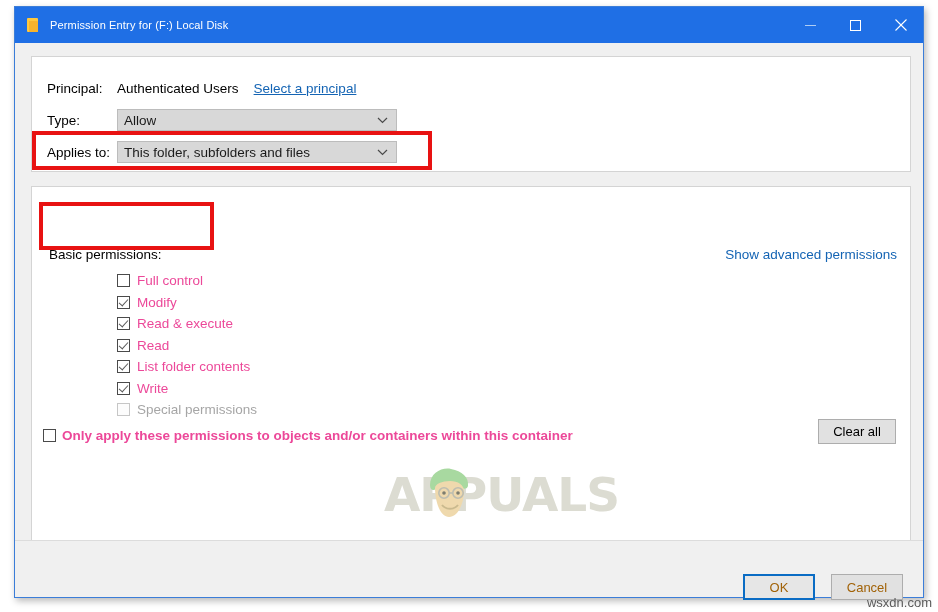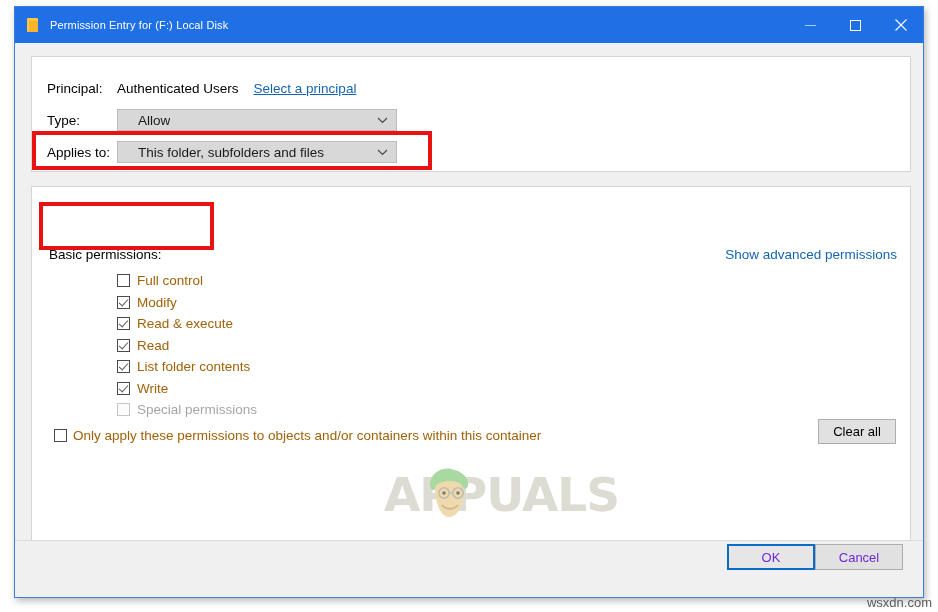--- a/index.html
+++ b/index.html
@@ -155,21 +155,21 @@
     background: #d8d8d8;
     border: 1px solid #bcbcbc;
     box-sizing: border-box;
     display: flex;
     align-items: center;
     cursor: default;
   }
   .combo .combo-text {
     font-size: 13.5px;
     color: #1a1a1a;
-    padding-left: 20px;
+    padding-left: 6px;
     white-space: nowrap;
     overflow: hidden;
   }
   .combo .chev {
     position: absolute;
     right: 8px;
     top: 50%;
     margin-top: -3px;
   }
   .combo .chev svg { display: block; stroke: #4a4a4a; }
@@ -224,31 +224,32 @@
     border: solid #5a5a5a;
     border-width: 0 1.6px 1.6px 0;
     transform: rotate(42deg);
   }
   .cb.disabled {
     border-color: #c6c6c6;
     background: #fcfcfc;
   }
   .perm-text {
     font-size: 13.5px;
-    color: #a16207;
+    color: #ec4899;
     white-space: nowrap;
   }
   .perm-text.disabled { color: #a6a6a6; text-align: right; }
 
   .only-apply {
     position: absolute;
-    left: 22px;
+    left: 11px;
     top: 241px;
     display: flex;
     align-items: center;
+    font-weight: bold;
   }
   .only-apply .cb { margin-right: 6px; }
 
   .clear-all {
     position: absolute;
     right: 14px;
     top: 232px;
     width: 78px;
     height: 25px;
     background: #e1e1e1;
@@ -268,28 +269,28 @@
     position: absolute;
     left: 0;
     right: 0;
     bottom: 0;
     height: 56px;
     background: #f0f0f0;
     border-top: 1px solid #dcdcdc;
   }
   .footer-btn {
     position: absolute;
-    top: 3px;
-    width: 88px;
+    top: 33px;
+    width: 72px;
     height: 26px;
     background: #e1e1e1;
     border: 1px solid #adadad;
     box-sizing: border-box;
     font-size: 13px;
-    color: #6d28d9;
+    color: #a16207;
     display: flex;
     align-items: center;
     justify-content: center;
     cursor: default;
   }
   .footer-btn.ok {
     right: 108px;
     border: 2px solid #0a6cc4;
     background: #e6e6e6;
   }

